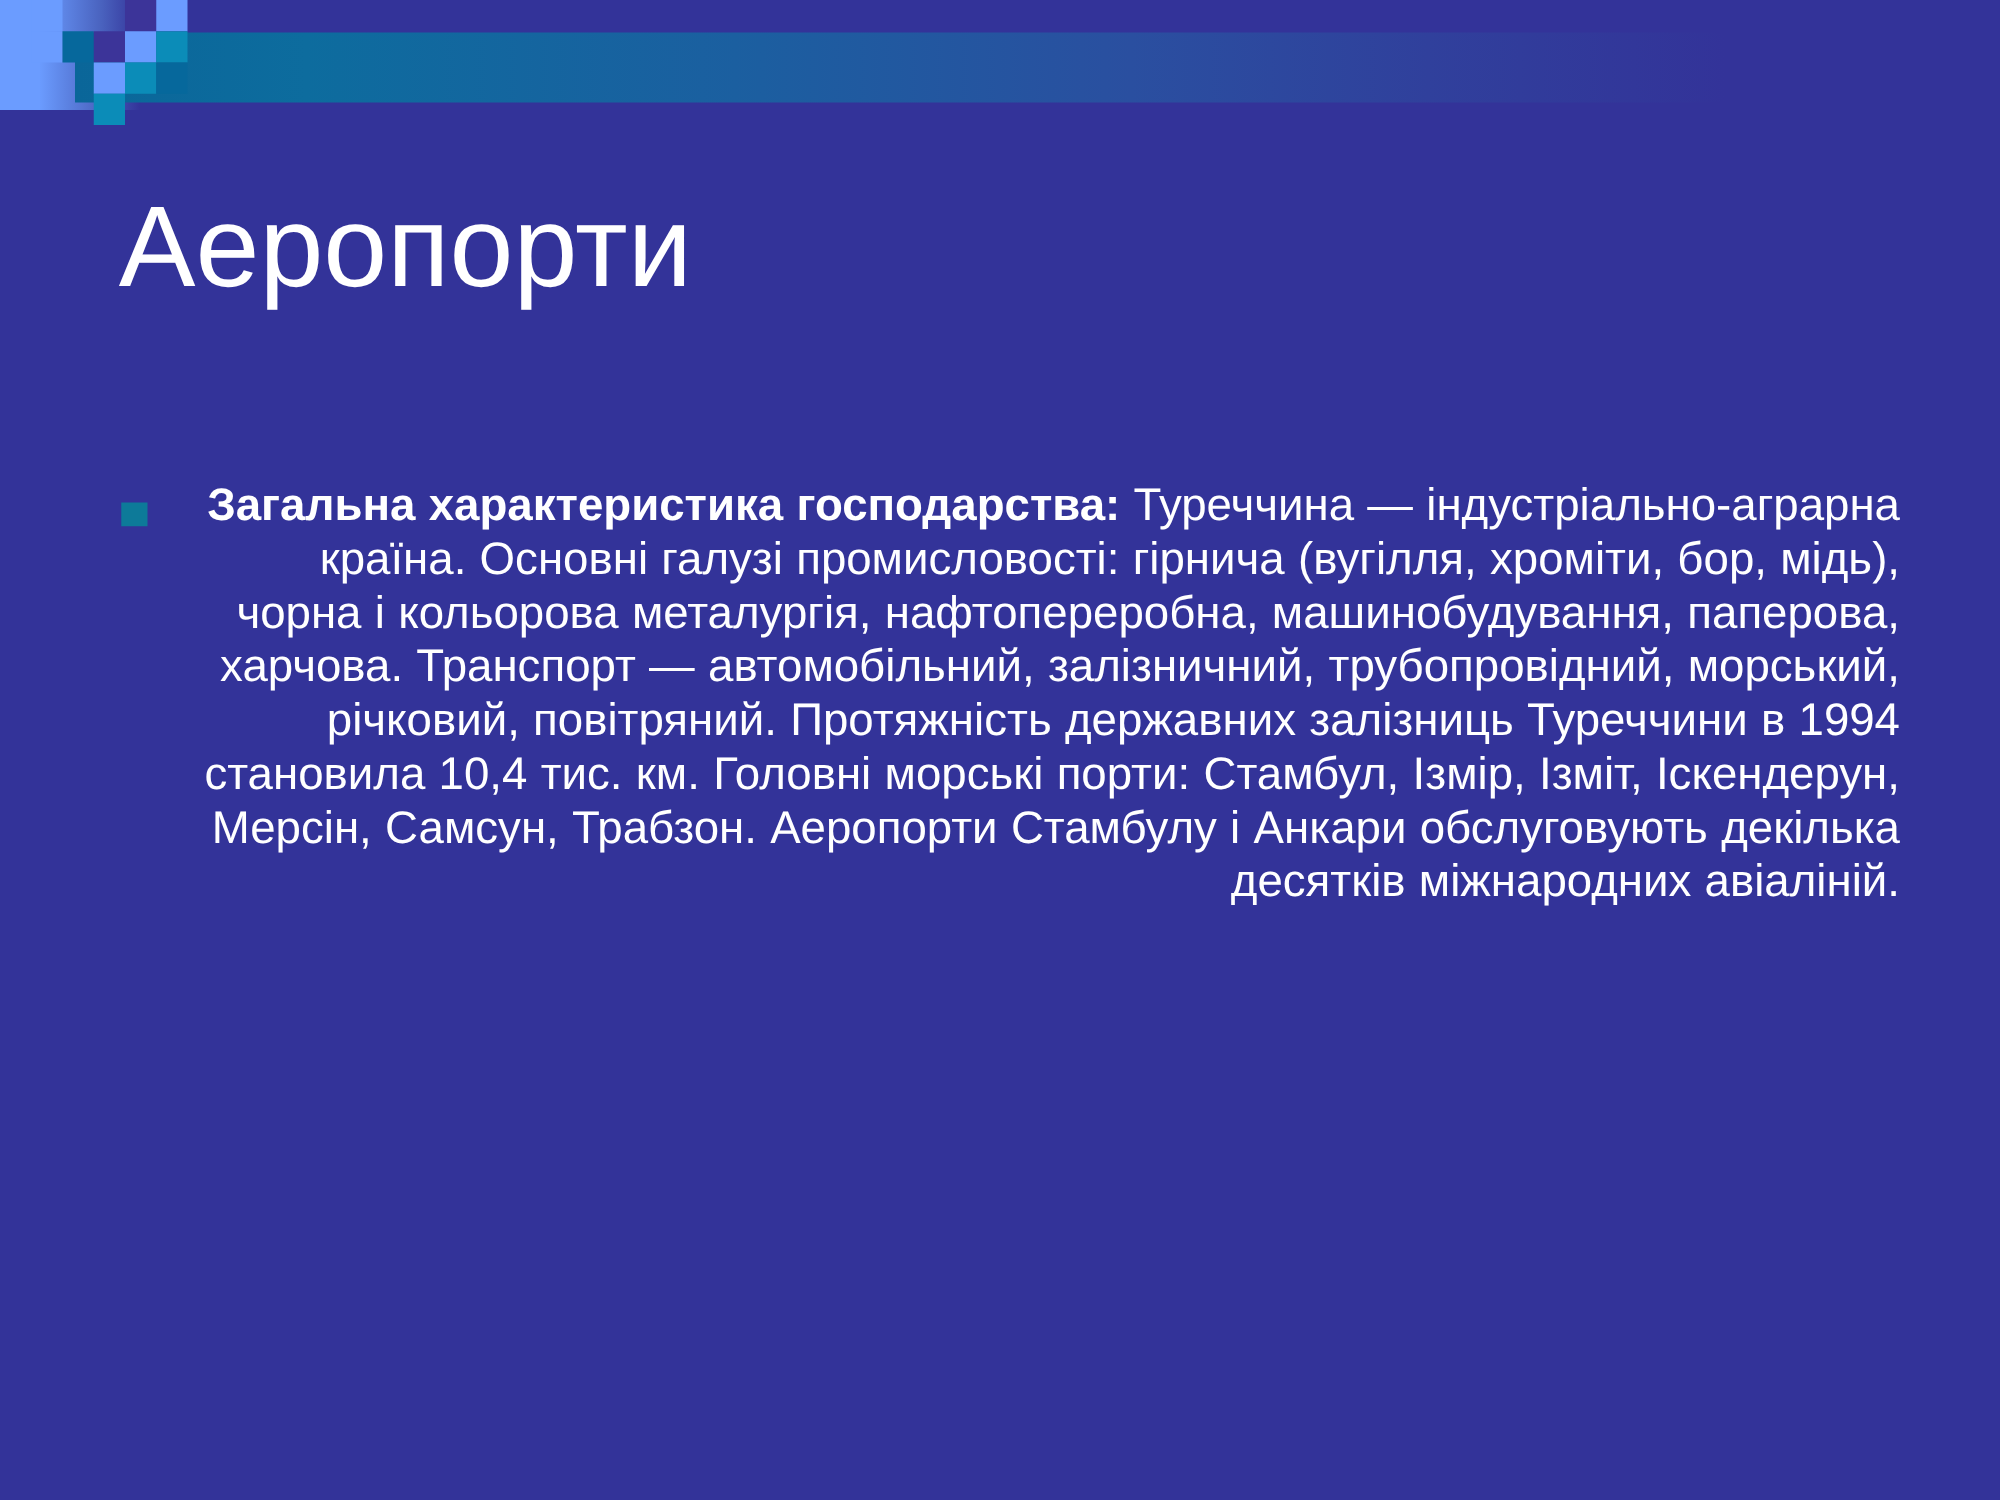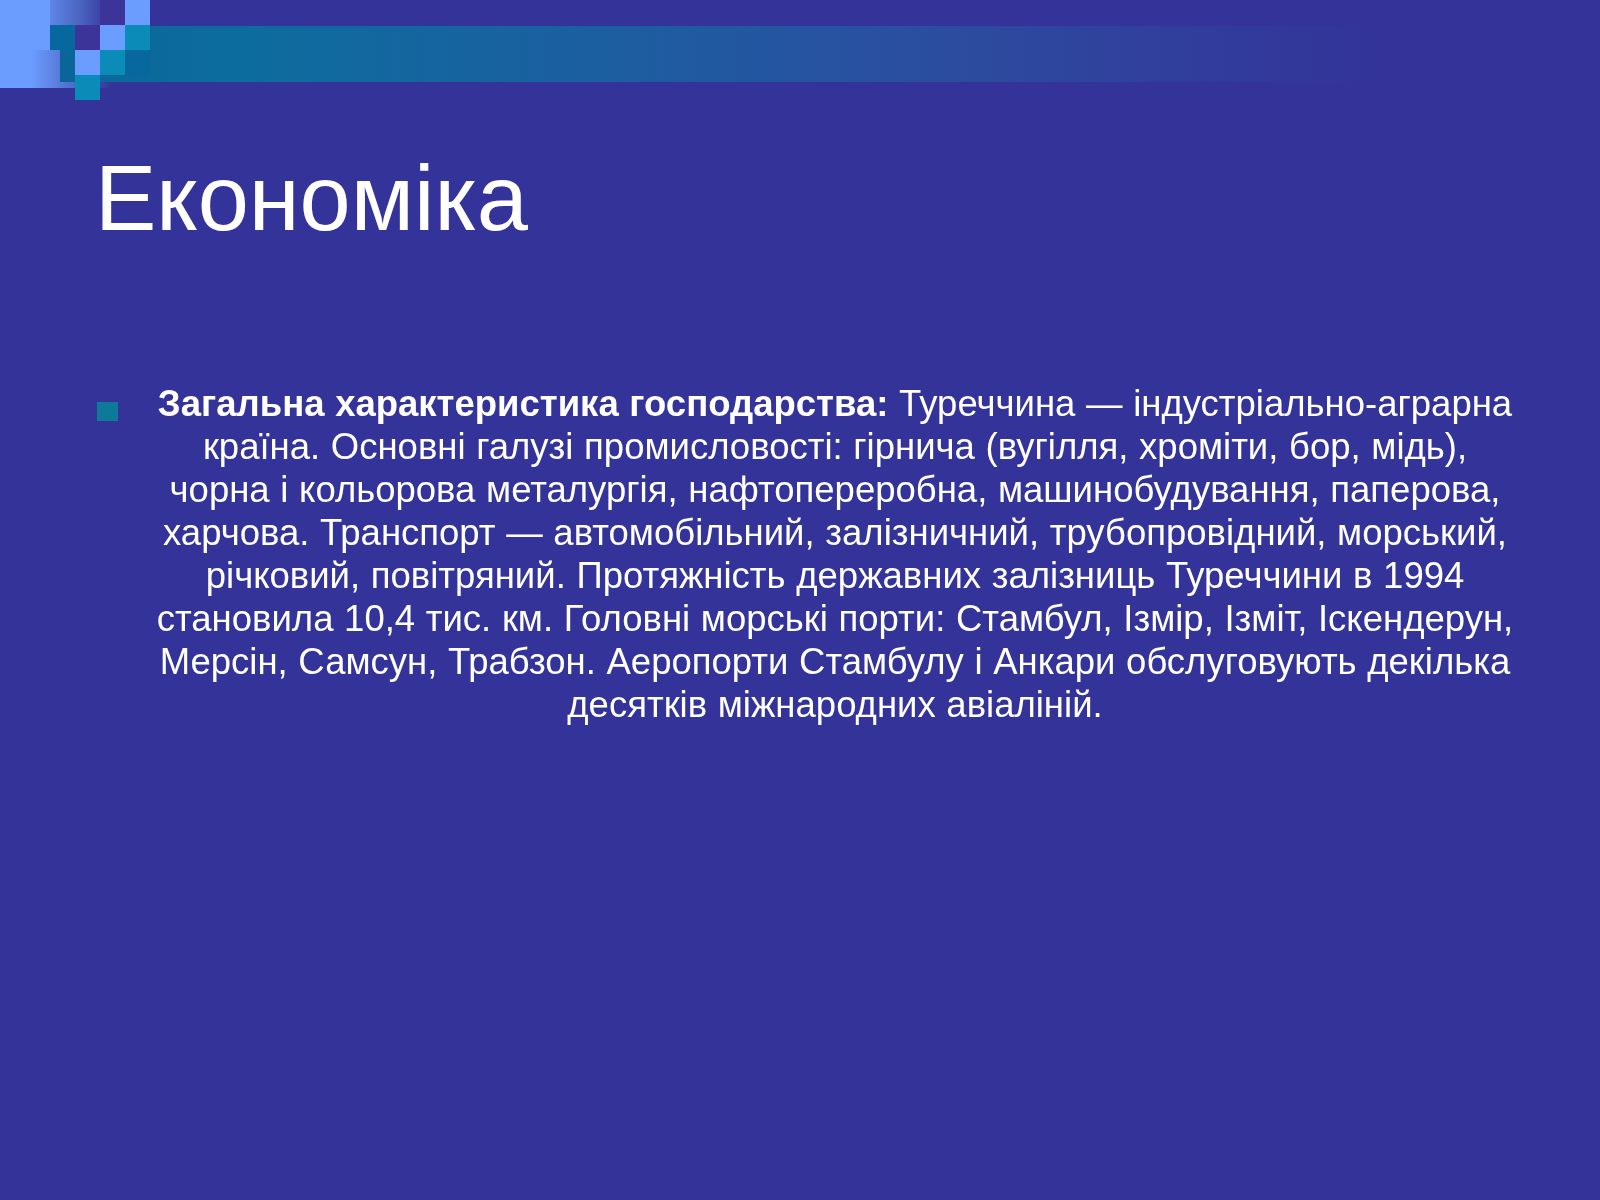--- a/index.html
+++ b/index.html
@@ -92,21 +92,21 @@
     height: 19px;
     background: #0d7a99;
   }
 
   .bullet-text {
     display: block;
     margin-left: 60px;
     color: #ffffff;
     font-size: 36.5px;
     line-height: 43px;
-    text-align: center;
+    text-align: right;
     word-spacing: 0.5px;
   }
 
   .lead {
     font-weight: bold;
   }
 </style>
 </head>
 <body>
 
@@ -124,21 +124,21 @@
         <div class="cell" style="left: 75px; top: 25px; width: 25px; height: 25px; background: rgb(60, 52, 153);"></div>
         <div class="cell" style="left: 100px; top: 25px; width: 25px; height: 25px; background: rgb(107, 156, 255);"></div>
         <div class="cell" style="left: 125px; top: 25px; width: 25px; height: 25px; background: rgb(11, 140, 184);"></div>
         <div class="cell" style="left: 75px; top: 50px; width: 25px; height: 25px; background: rgb(107, 156, 255);"></div>
         <div class="cell" style="left: 100px; top: 50px; width: 25px; height: 25px; background: rgb(11, 140, 184);"></div>
         <div class="cell" style="left: 125px; top: 50px; width: 25px; height: 25px; background: rgb(6, 104, 156);"></div>
         <div class="cell" style="left: 75px; top: 75px; width: 25px; height: 25px; background: rgb(11, 140, 184);"></div>
       </div>
   </div>
 
-  <h1 id="title" style="color: rgb(255, 255, 255);">Економіка</h1>
+  <h1 id="title" style="color: rgb(255, 255, 255);">Аеропорти</h1>
 
   <div id="body-block">
     <div class="bullet-row">
       <span class="bullet-marker" style="background: rgb(13, 122, 153);"></span>
       <p class="bullet-text">
         <span class="lead">Загальна характеристика господарства:</span><span> Туреччина — індустріально-аграрна країна. Основні галузі промисловості: гірнича (вугілля, хроміти, бор, мідь), чорна і кольорова металургія, нафтопереробна, машинобудування, паперова, харчова. Транспорт — автомобільний, залізничний, трубопровідний, морський, річковий, повітряний. Протяжність державних залізниць Туреччини в 1994 становила 10,4 тис. км. Головні морські порти: Стамбул, Ізмір, Ізміт, Іскендерун, Мерсін, Самсун, Трабзон. Аеропорти Стамбулу і Анкари обслуговують декілька десятків міжнародних авіаліній.</span>
       </p>
     </div>
   </div>
 

